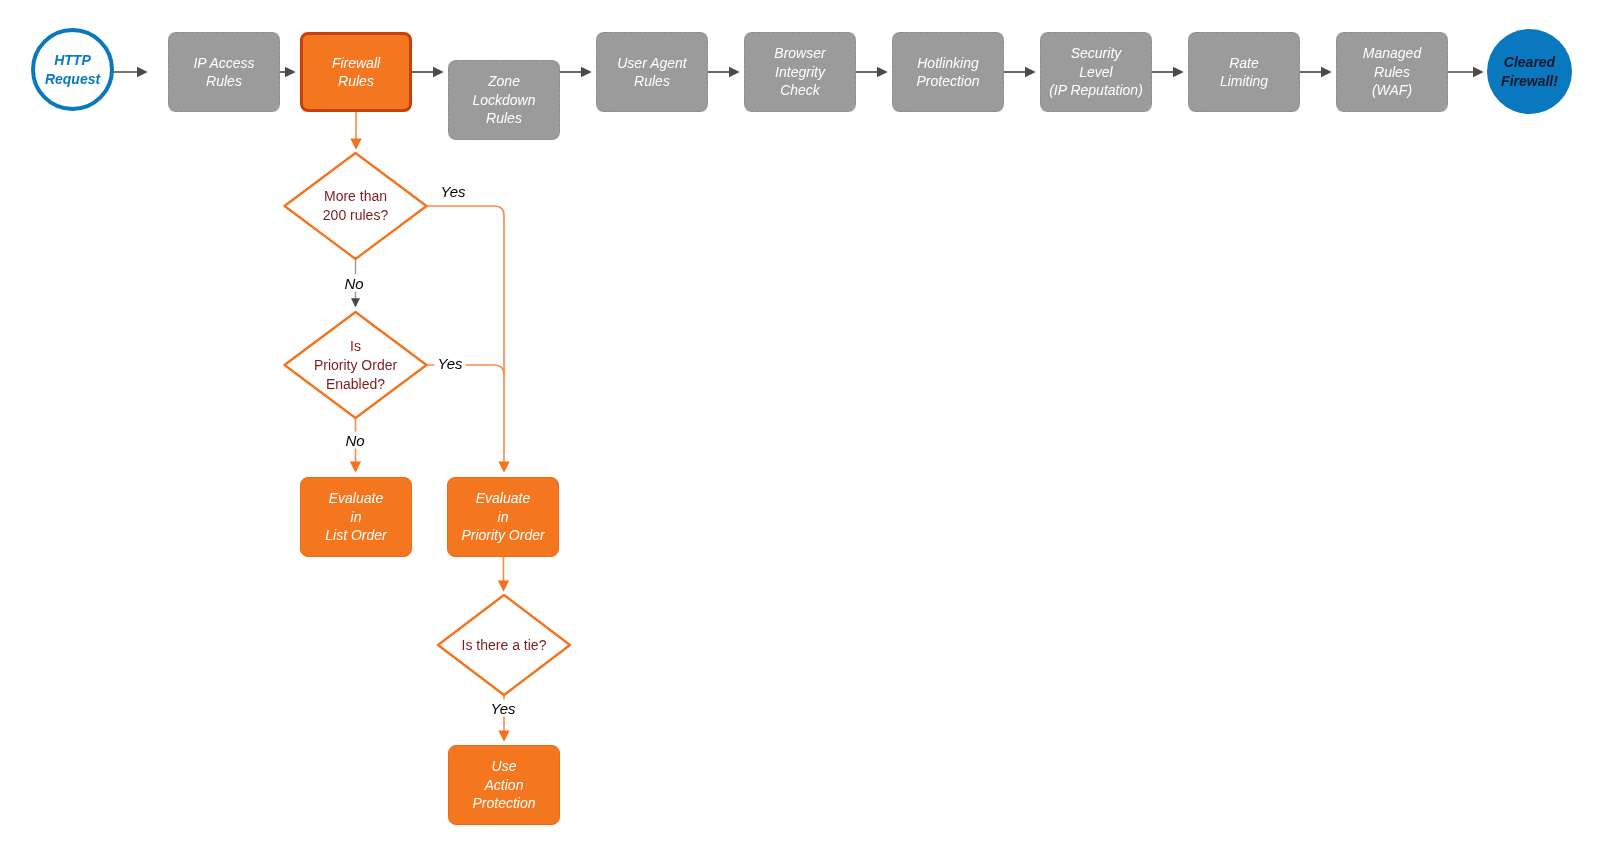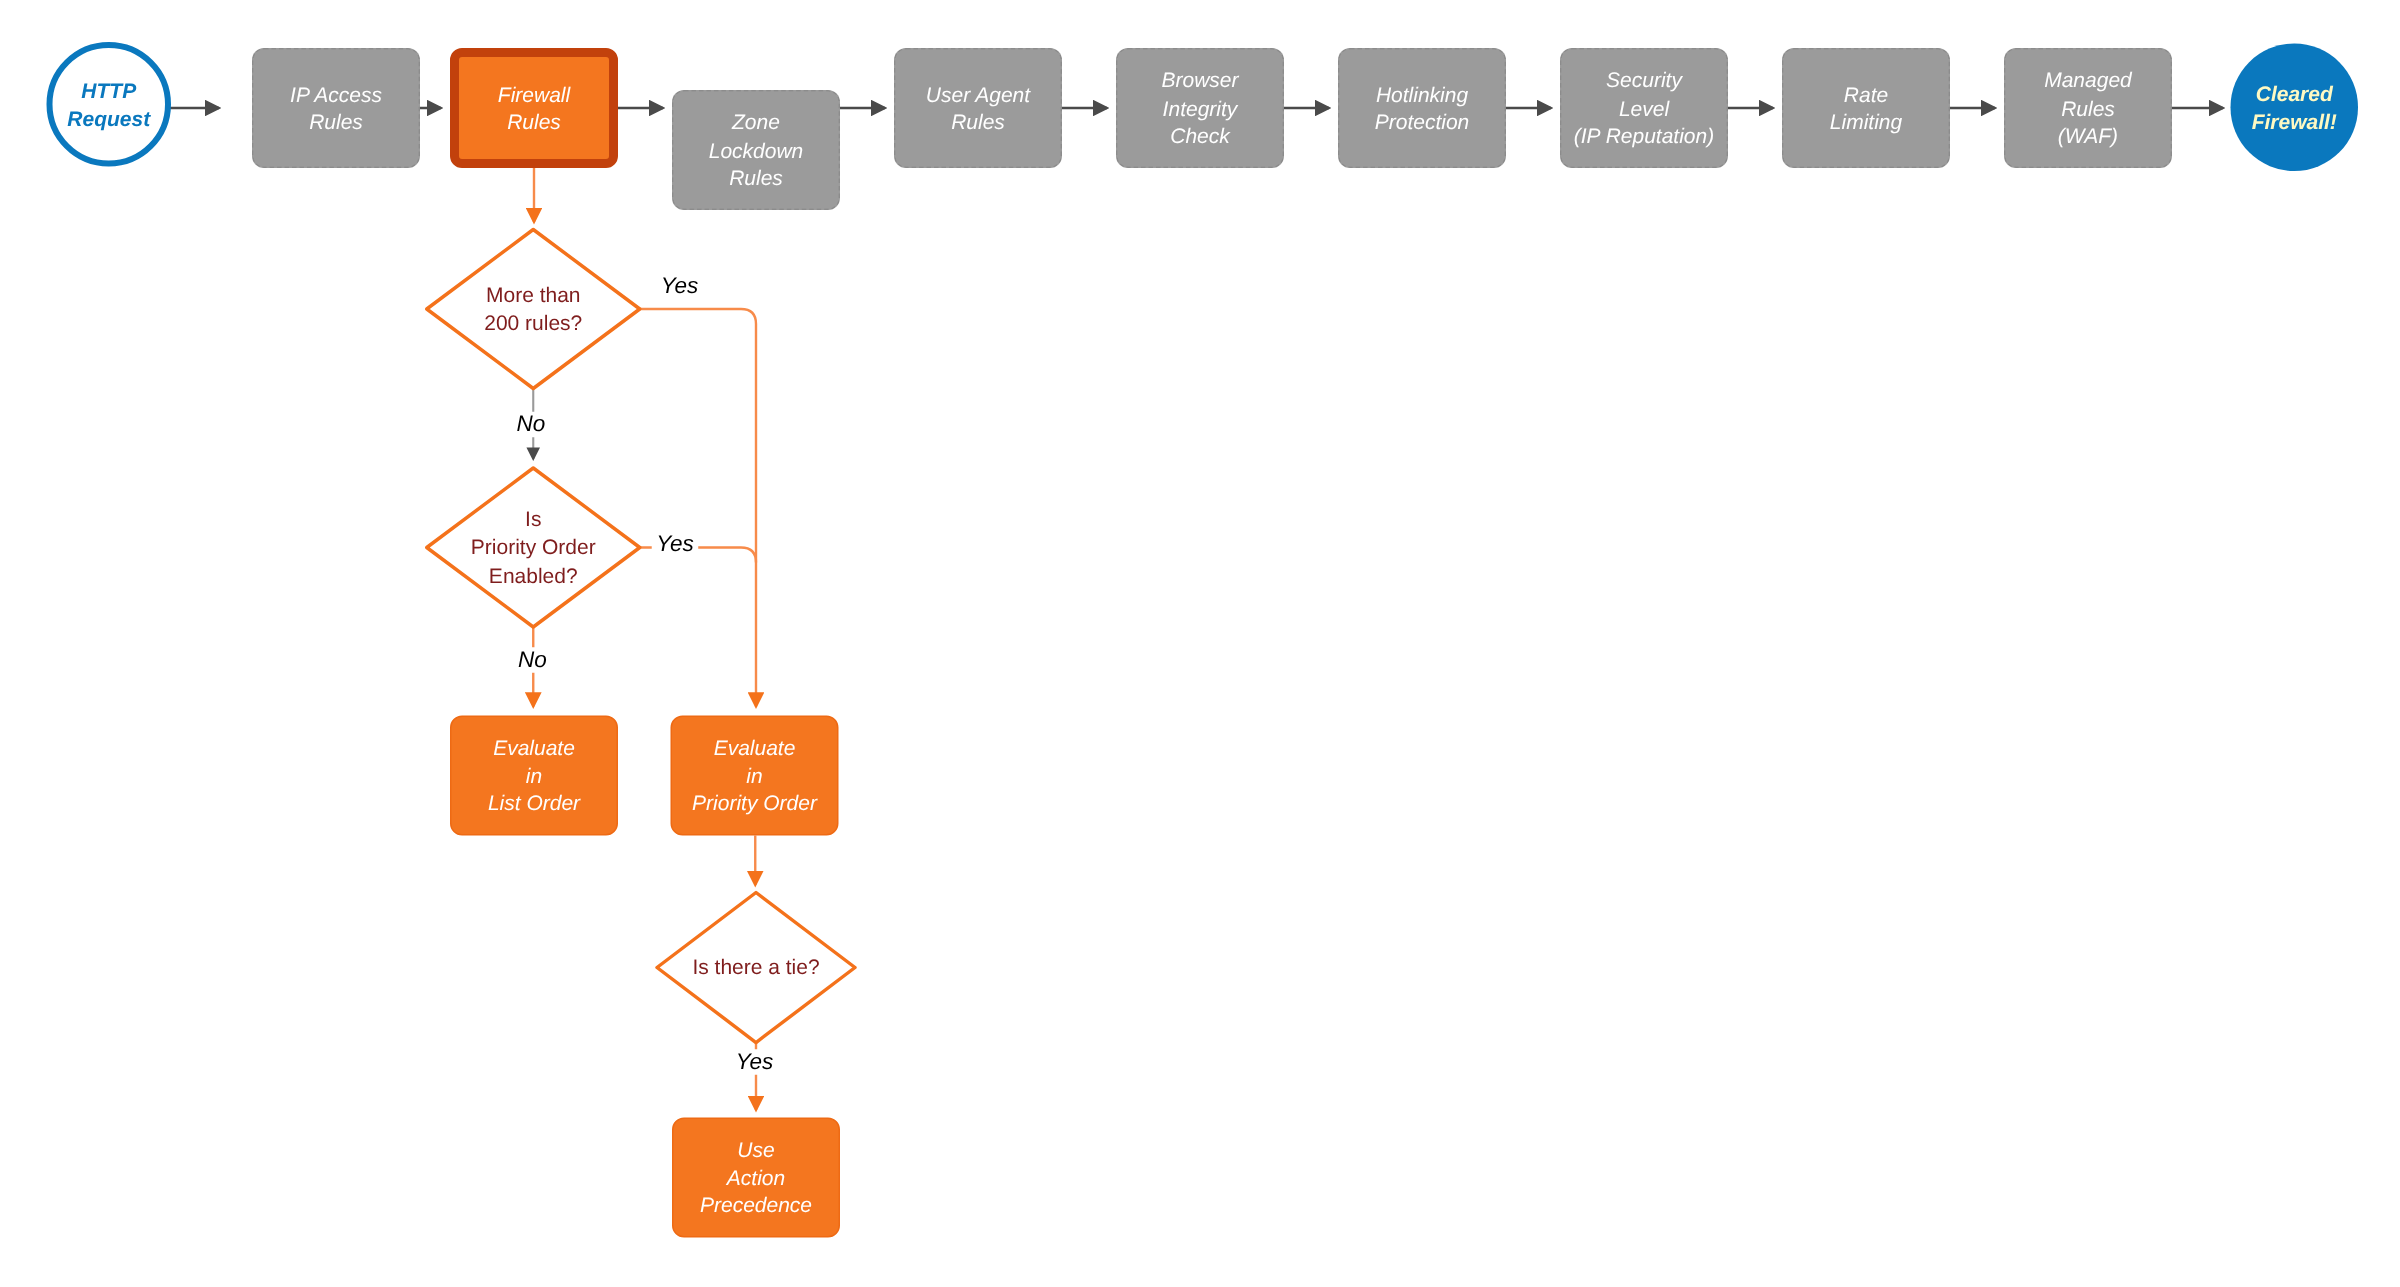--- a/index.html
+++ b/index.html
@@ -40,22 +40,22 @@
     align-items: center;
     justify-content: center;
     text-align: center;
     white-space: pre-line;
     font-style: italic;
     font-weight: bold;
     font-size: 14px;
     line-height: 1.3;
   }
   .start { background: #ffffff; border: 4px solid #0a78be; color: #0a78be; }
-  .end { background: #0a78be; color: #fef9c3; }
-  .firewall { background: #f4761f; border: 6px solid #c2410c; }
+  .end { background: #0a78be; color: #0f172a; }
+  .firewall { background: #f4761f; border: 3px solid #c2410c; }
   .diamond-label {
     position: absolute;
     transform: translate(-50%, -50%);
     text-align: center;
     white-space: pre-line;
     color: #7f1d1d;
     font-size: 14px;
     line-height: 1.35;
   }
   .edge-label {
@@ -143,21 +143,21 @@
   <div class="diamond-label" style="left:504px; top:645px;">Is there a tie?</div>
 
   <div class="node action" style="left:300px; top:477px; height:80px;">Evaluate
 in
 List Order</div>
   <div class="node action" style="left:447px; top:477px; height:80px;">Evaluate
 in
 Priority Order</div>
   <div class="node action" style="left:448px; top:745px; height:80px;">Use
 Action
-Precedence</div>
+Protection</div>
 
   <span class="edge-label" style="left:453px; top:191px;">Yes</span>
   <span class="edge-label" style="left:354px; top:283px;">No</span>
   <span class="edge-label" style="left:450px; top:363px;">Yes</span>
   <span class="edge-label" style="left:355px; top:440px;">No</span>
   <span class="edge-label" style="left:503px; top:708px;">Yes</span>
 
 </div>
 
 </body></html>

